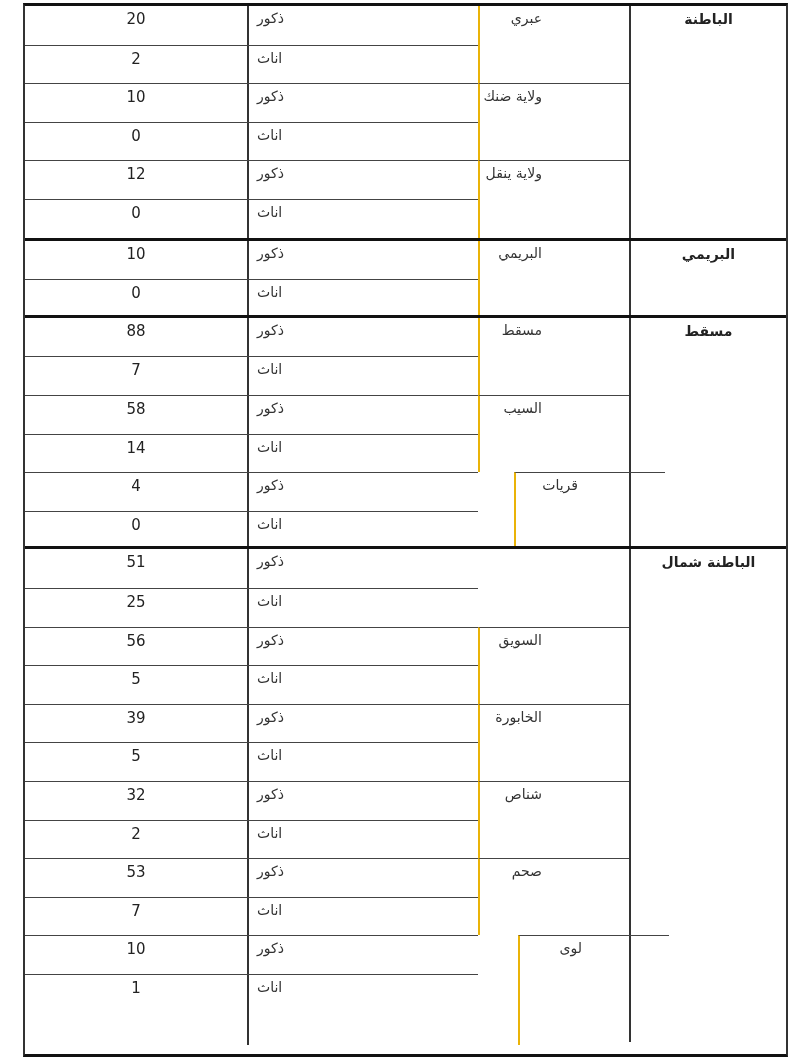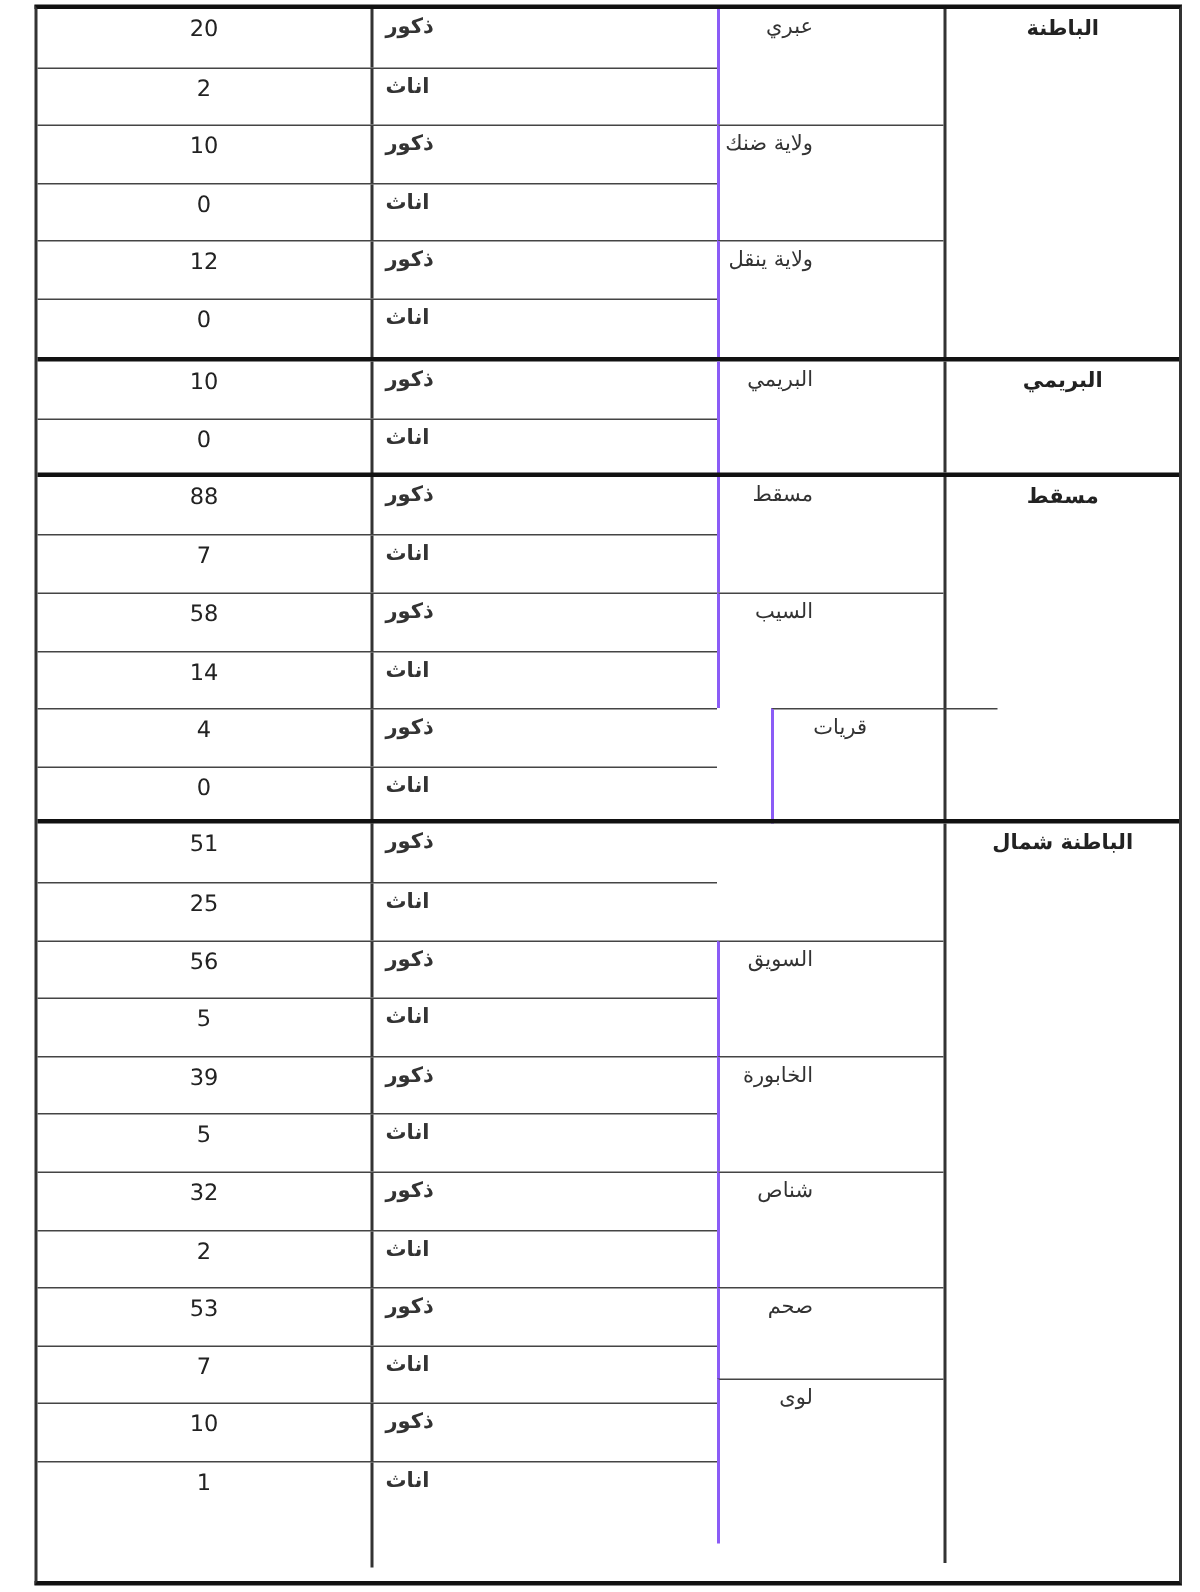--- a/index.html
+++ b/index.html
@@ -6,31 +6,31 @@
   body { width: 800px; height: 1061px; position: relative; overflow: hidden;
          font-family: "DejaVu Sans", sans-serif; color: #222; }
   .tbl { position: absolute; left: 23px; top: 3px; width: 765px; height: 1054px;
          border-left: 2px solid #333; border-right: 2px solid #333;
          border-top: 3px solid #111; border-bottom: 3px solid #111; box-sizing: border-box; }
   .group { position: absolute; left: 0; right: 0; box-sizing: border-box; }
   .group.sep { border-top: 3px solid #111; }
   .gov { position: absolute; top: 0; bottom: 0; left: 604px; right: 0;
          border-left: 2px solid #333; box-sizing: border-box;
          text-align: center; font-weight: bold; font-size: 14px; padding-top: 5px; direction: rtl; }
-  .wil { position: absolute; left: 453px; width: 151px; border-left: 2px solid #8b5cf6;
+  .wil { position: absolute; left: 453px; width: 151px; border-left: 2px solid #eab308;
          border-top: 1.5px solid #444; box-sizing: border-box; direction: rtl;
          text-align: right; padding-right: 0; }
   .wil .name { position: absolute; left: 0; width: 62px; top: 4px; text-align: right; font-size: 14px; color: #333; }
   .wil.first { border-top: none; }
   .row { position: absolute; left: 0; width: 453px; box-sizing: border-box; border-top: 1.5px solid #444; }
   .row.first { border-top: none; }
   .num { position: absolute; left: 0; width: 222px; top: 4px; text-align: center;
          font-family: "DejaVu Sans", sans-serif; font-size: 15px; }
   .sex { position: absolute; left: 222px; width: 261px; top: 0; bottom: 0;
-         border-left: 2px solid #333; box-sizing: border-box; font-weight: bold; }
+         border-left: 2px solid #333; box-sizing: border-box; }
   .sex span { position: absolute; left: 8px; top: 4px; font-size: 14px; color: #333; direction: rtl; }
 </style>
 </head>
 <body>
 
 <div class="tbl" id="tbl">
     <div class="group" style="top: 0px; height: 231.6px;">
       <div class="gov">الباطنة</div>
       <div class="wil first" style="top: 0px; height: 77.2px;">
         <span class="name">عبري</span>
@@ -211,21 +211,21 @@
         <div class="sex">
           <span>ذكور</span>
         </div>
       </div>
       <div class="row" style="top: 347.4px; height: 38.6px;">
         <div class="num">7</div>
         <div class="sex">
           <span>اناث</span>
         </div>
       </div>
-      <div class="wil" style="top: 370px; height: 109.2px;">
+      <div class="wil" style="top: 386px; height: 109.2px; margin-left: 40px;">
         <span class="name">لوى</span>
       </div>
       <div class="row" style="top: 386px; height: 38.6px;">
         <div class="num">10</div>
         <div class="sex">
           <span>ذكور</span>
         </div>
       </div>
       <div class="row" style="top: 424.6px; height: 70.6px;">
         <div class="num">1</div>

